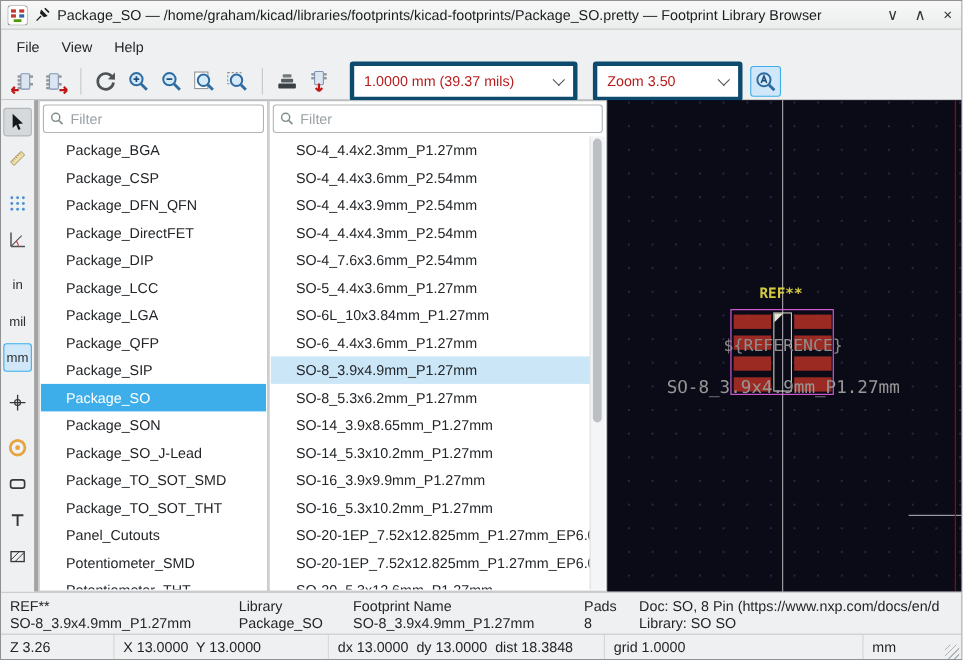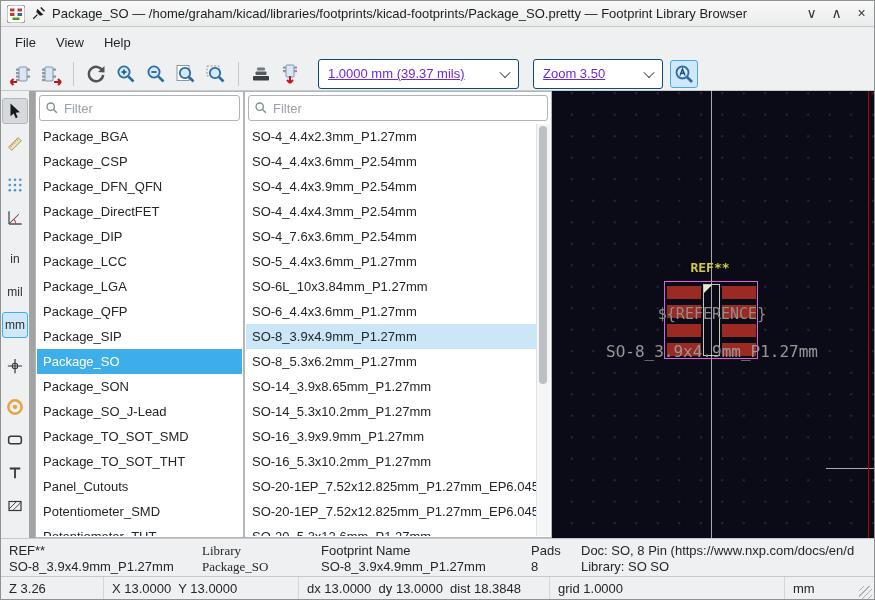--- a/index.html
+++ b/index.html
@@ -18,51 +18,51 @@
   
   .menubar { position:absolute; left:0; top:26px; width:100%; height:30px; display:flex; align-items:center; padding-left:4px; box-sizing:border-box; }
   .menu-item { padding:5px 10px; font-size:13px; color:#232629; border-radius:3px;text-align:center; }
 
   
   .toolbar { position:absolute; left:0; top:56px; width:100%; height:34px; border-bottom:1px solid #c6c8ca;
     display:flex; align-items:center; padding-left:5px; box-sizing:border-box; }
   .tb-btn { width:28px; height:28px; display:flex; align-items:center; justify-content:center; margin:0 1px; border-radius:3px; }
   .tb-sep { width:1px; height:24px; background:#c6c8ca; margin:0 7px; }
   .tb-toggle-on { background:#cfe7f8; border:1px solid #3daee9; box-sizing:border-box; }
-  .dropdown { height:28px; background:#fff; border:1px solid #0c4a6e; border-radius:3px;
-    display:flex; align-items:center; padding:0 9px; font-size:13px; color:#6d28d9; white-space:nowrap;text-decoration:underline; }
+  .dropdown { height:28px; background:#fff; border:4px solid #0c4a6e; border-radius:3px;
+    display:flex; align-items:center; padding:0 9px; font-size:13px; color:#b91c1c; white-space:nowrap; }
   .dd-grid { width:181px; margin-left:12px; }
   .dd-zoom { width:110px; margin-left:14px; margin-right:6px; }
   .chev { width:7px; height:7px; border-right:1.6px solid #4d5357; border-bottom:1.6px solid #4d5357;
     transform:rotate(45deg) translate(-1px,-1px); margin-left:auto; }
 
   
   .main { position:absolute; left:0; top:90px; width:875px; height:447px; display:flex; }
 
-  .left-toolbar { width:34px; background:#eff0f1; border-right:6px solid #a3a3a3; box-sizing:border-box;
+  .left-toolbar { width:34px; background:#eff0f1; border-right:4px solid #a3a3a3; box-sizing:border-box;
     display:flex; flex-direction:column; align-items:center; padding-top:7px; }
   .lt-btn { width:26px; height:26px; display:flex; align-items:center; justify-content:center;
     margin-bottom:7px; border-radius:3px; box-sizing:border-box; font-size:12px; color:#2c3033; }
   .lt-gap { height:8px; }
   .lt-active { background:#d5d9dc; border:1px solid #b3b7ba; }
   .lt-checked { background:#cfe7f8; border:1px solid #3daee9; }
 
   .panel { background:#ffffff; border:1px solid #b3b6b9; box-sizing:border-box; position:relative; overflow:hidden; }
   .library-panel { width:209px; }
   .footprint-panel { width:308px; }
 
   .filter-box { position:absolute; left:3px; right:3px; top:3px; height:26px; }
   .filter-input { width:100%; height:100%; box-sizing:border-box; border:1px solid #b0b4b8; border-radius:3px;
     padding:0 4px 0 24px; font-size:13px; font-family:"Liberation Sans",sans-serif; color:#232629; outline:none; }
   .filter-input::placeholder { color:#9ba1a6; }
   .search-icon { position:absolute; left:6px; top:6px; }
 
   .list { position:absolute; left:1px; right:1px; top:32px; bottom:1px; overflow:hidden; }
   .footprint-panel .list { right:14px; }
-  .list-row { height:25px; line-height:25px; padding-left:6px; font-size:13px; color:#232629; white-space:nowrap; overflow:hidden; }
+  .list-row { height:25px; line-height:25px; padding-left:23px; font-size:13px; color:#232629; white-space:nowrap; overflow:hidden; }
   .library-list .selected { background:#3daee9; color:#ffffff; }
   .footprint-list .selected { background:#cbe6f7; }
 
   .scrollbar { position:absolute; right:1px; top:32px; bottom:1px; width:13px; background:#f4f5f6; border-left:1px solid #e0e2e4; }
   .scroll-thumb { position:absolute; left:2px; top:2px; width:8px; height:258px; background:#bcc0c4; border-radius:4px; }
 
   
   .canvas { flex:1; position:relative; overflow:hidden;
     background-color:var(--canvas-bg,#0b0b18);
     background-image:radial-gradient(#272740 1px, transparent 1.3px);
@@ -80,21 +80,21 @@
   .refvar-text { position:absolute; left:85px; top:214px; width:150px; text-align:center;
     font-family:"DejaVu Sans Mono",monospace; font-size:15px; color:var(--value-text,#8e8e8e); }
   .fpname-text { position:absolute; left:35px; top:251px; width:250px; text-align:center; white-space:nowrap;
     font-family:"DejaVu Sans Mono",monospace; font-size:16px; color:#979797; }
 
   
   .info-panel { position:absolute; left:0; top:537px; width:100%; height:38px; background:#eff0f1;
     border-top:1px solid #c6c8ca; font-size:13px; color:#232629; overflow:hidden; box-sizing:border-box; }
   .info-panel span { position:absolute; white-space:nowrap; }
   .i-r1 { top:4px; } .i-r2 { top:20px; }
-  .i-c1 { left:8px; } .i-c2 { left:201px;font-family:Liberation Serif, serif; } .i-c3 { left:320px; } .i-c4 { left:530px; } .i-c5 { left:580px; }
+  .i-c1 { left:8px; } .i-c2 { left:216px; } .i-c3 { left:320px; } .i-c4 { left:530px; } .i-c5 { left:580px; }
 
   
   .statusbar { position:absolute; left:0; top:575px; width:100%; height:25px; background:#eff0f1;
     border-top:1px solid #c6c8ca; display:flex; box-sizing:border-box; font-size:13px; color:#232629; }
   .sb-seg { padding:0 8px; line-height:23px; white-space:pre; overflow:hidden; box-sizing:border-box; }
   .sb-seg + .sb-seg { border-left:1px solid #d4d6d8; }
   .sb-1 { flex:0 0 102px; } .sb-2 { flex:0 0 195px; } .sb-3 { flex:0 0 251px; } .sb-4 { flex:0 0 235px; } .sb-5 { flex:1; }
   .resize-grip { position:absolute; right:2px; bottom:2px; width:13px; height:13px;
     background:repeating-linear-gradient(135deg, transparent 0 3px, #aeb2b5 3px 4px); }
 </style>

